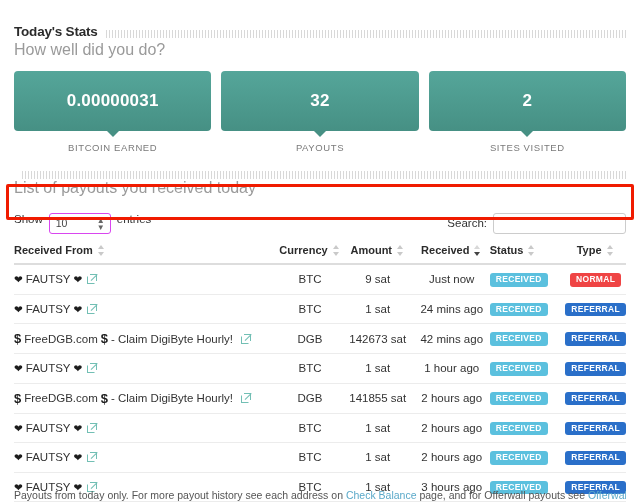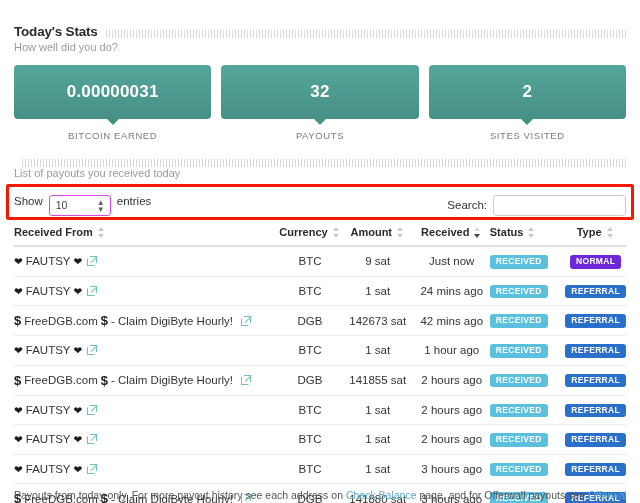--- a/index.html
+++ b/index.html
@@ -19,27 +19,27 @@
   .head-row { display: flex; align-items: center; }
   .head-title {
     font-size: 13.5px; font-weight: bold; color: #2b2b2b;
     letter-spacing: -0.2px; white-space: nowrap;
   }
   .head-rule {
     flex: 1; height: 8px; margin-left: 8px; position: relative; top: 2px;
     background-image: repeating-linear-gradient(to right,
         #d8d8d8 0px, #d8d8d8 1px, transparent 1px, transparent 3px);
   }
-  .head-sub { font-size: 11px; color: #9a9a9a; margin-top: 2px; }
+  .head-sub { font-size: 16px; color: #9a9a9a; margin-top: 2px; }
 
   
   .stats { display: flex; gap: 10px; margin-top: 12px; }
   .stat { flex: 1; }
   .stat-box {
-    height: 54px; border-radius: 4px;
+    height: 60px; border-radius: 4px;
     background: linear-gradient(to bottom, #55a69a 0%, #469084 100%);
     display: flex; align-items: center; justify-content: center;
     position: relative;
   }
   .stat-val { color: #ffffff; font-size: 17px; font-weight: bold; letter-spacing: 0.2px; }
   .stat-arrow {
     position: absolute; bottom: -6px; left: 50%; margin-left: -6px;
     width: 0; height: 0;
     border-left: 6px solid transparent; border-right: 6px solid transparent;
     border-top: 6px solid #469084;
@@ -136,21 +136,21 @@
     position: absolute; right: 0px; top: 0px; width: 9px; height: 1.3px;
     background: #72bfb4; transform: rotate(-45deg); transform-origin: right top;
   }
 
   .badge {
     display: inline-block; padding: 2px 6px 3px; border-radius: 3px;
     font-size: 8.5px; font-weight: bold; color: #ffffff;
     letter-spacing: 0.3px; line-height: 1;
   }
   .badge.received { background: #5bc0de; }
-  .badge.normal   { background: #6d28d9; }
+  .badge.normal   { background: #ef4444; }
   .badge.referral { background: #2a6fc9; }
 
   .note {
     position: absolute; left: 14px; right: 14px; bottom: 2px;
     font-size: 10.5px; color: #555555; white-space: nowrap; overflow: hidden;
   }
   .note a { color: #5aa9c9; text-decoration: none; }
 </style>
 </head>
 <body>

